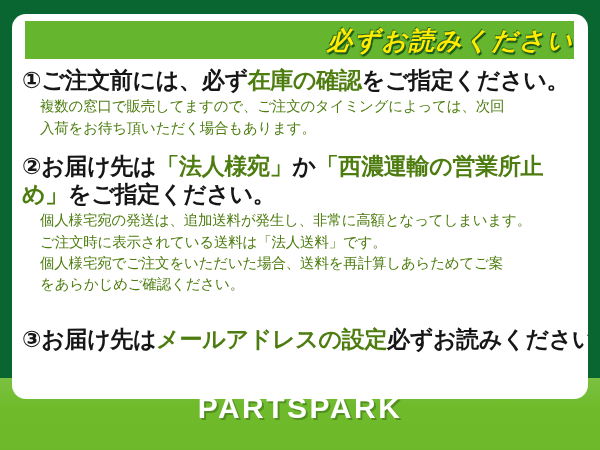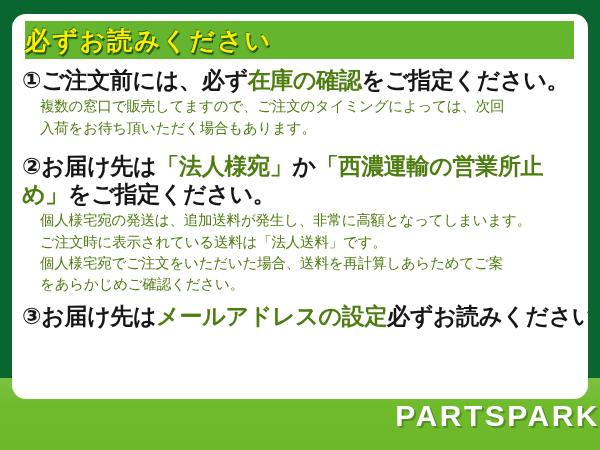--- a/index.html
+++ b/index.html
@@ -50,21 +50,22 @@
   
   #title-banner {
     position: absolute;
     left: 13px;
     top: 7px;
     width: 549px;
     height: 38px;
     background: #66b52e;
     display: flex;
     align-items: center;
-    justify-content: flex-start;
+    justify-content: flex-end;
+    font-style: italic;
   }
   #title-text {
     color: #ffec00;
     font-size: 25px;
     font-weight: bold;
     letter-spacing: 2px;
     line-height: 1;
     text-shadow:
        1.5px 1.5px 0 #1d5c1d,
       -0.6px -0.6px 0 #2d6a22,
@@ -100,33 +101,33 @@
     color: #4d7c0f;
     line-height: 1.48;
     margin: 2px 0 0 18px;
     letter-spacing: -0.2px;
   }
   .item-body div {
     white-space: nowrap;
   }
 
   #item-1 { margin-bottom: 13px; }
-  #item-2 { margin-bottom: 6px; }
+  #item-2 { margin-bottom: 29px; }
   #item-3 { margin-bottom: 0; }
 
   
   #brand-wrap {
     position: absolute;
     left: 0;
     right: 0;
-    bottom: 8px;
+    bottom: 16px;
     height: 52px;
     display: flex;
     align-items: center;
-    justify-content: flex-end;
+    justify-content: center;
   }
   #brand-text {
     color: #ffffff;
     font-size: 30px;
     font-weight: bold;
     letter-spacing: 2.5px;
     line-height: 1;
     text-shadow: 2px 2px 0 rgba(60,110,25,0.55);
   }
 </style>

